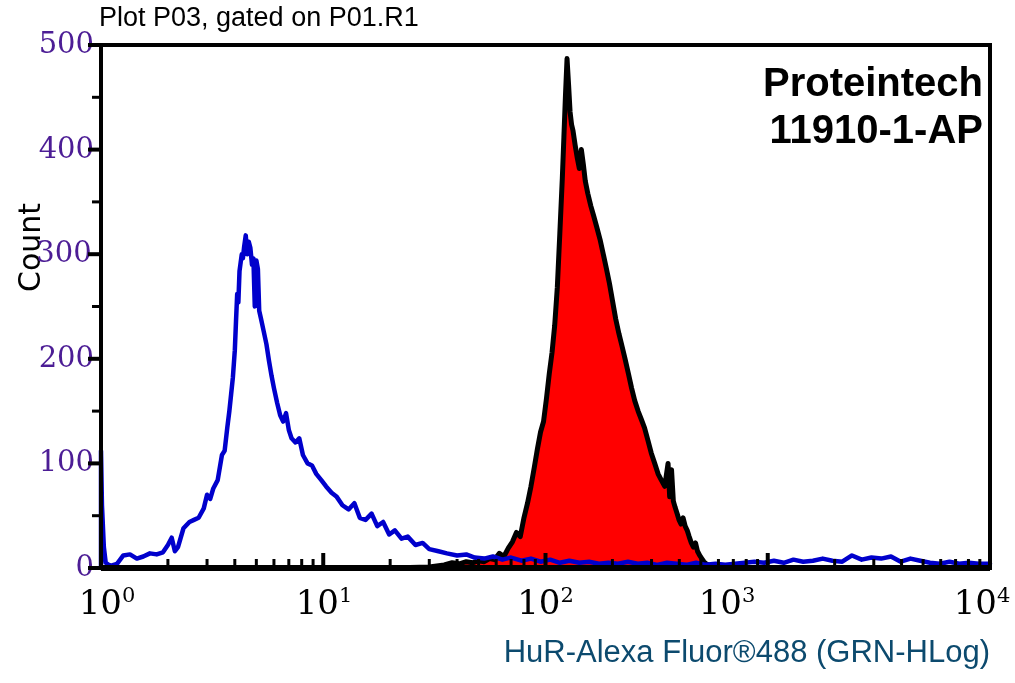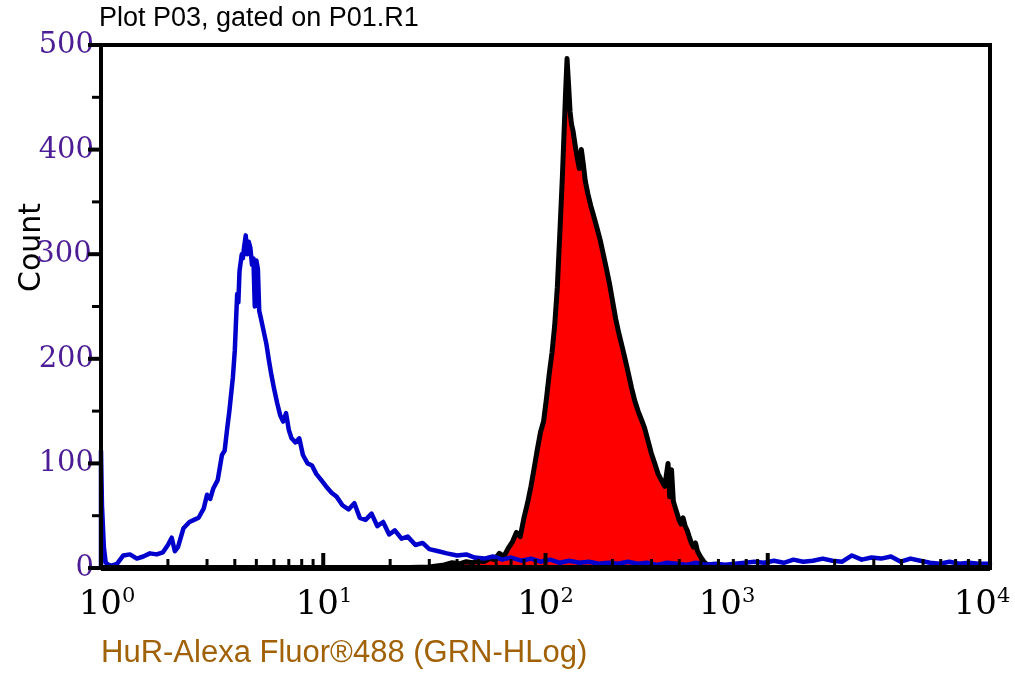--- a/index.html
+++ b/index.html
@@ -16,23 +16,23 @@
     position:absolute;
     left:-36px; top:230px; width:130px;
     transform:rotate(-90deg); transform-origin:center center;
     text-align:center;
     font-family:"DejaVu Sans",sans-serif;
     font-size:30px; font-weight:400; color:#000; white-space:nowrap;
   }
 
   .xlabel{
     position:absolute; left:101px; top:634px; width:889px;
-    text-align:left;
+    text-align:right;
     font-family:"Liberation Sans",sans-serif;
-    font-size:31px; color:#a16207; white-space:nowrap;
+    font-size:31px; color:#0c4a6e; white-space:nowrap;
   }
 
   .ytick-label{
     position:absolute; right:0; width:60px;
     text-align:right;
     font-family:"DejaVu Serif",serif;
     font-size:29px; color:#4c1d95;
   }
   .ytick-wrap{position:absolute;left:28px;top:0;width:66px;height:683px;}
 
@@ -54,20 +54,24 @@
 
   svg.plotsvg{position:absolute;left:0;top:0;}
 </style>
 </head>
 <body>
 
 <div id="root">
 
   <div class="plot-title">Plot P03, gated on P01.R1</div>
 
+  <div class="brand">
+    <div>Proteintech</div>
+    <div>11910-1-AP</div>
+  </div>
 
   <div class="ylabel">Count</div>
   <div class="xlabel">HuR-Alexa Fluor®488 (GRN-HLog)</div>
 
   <div class="ytick-wrap" id="ytickwrap">
       <div class="ytick-label" style="top: 549px;">0</div>
       <div class="ytick-label" style="top: 444.4px;">100</div>
       <div class="ytick-label" style="top: 339.8px;">200</div>
       <div class="ytick-label" style="top: 235.2px; text-align: center;">300</div>
       <div class="ytick-label" style="top: 130.6px;">400</div>

